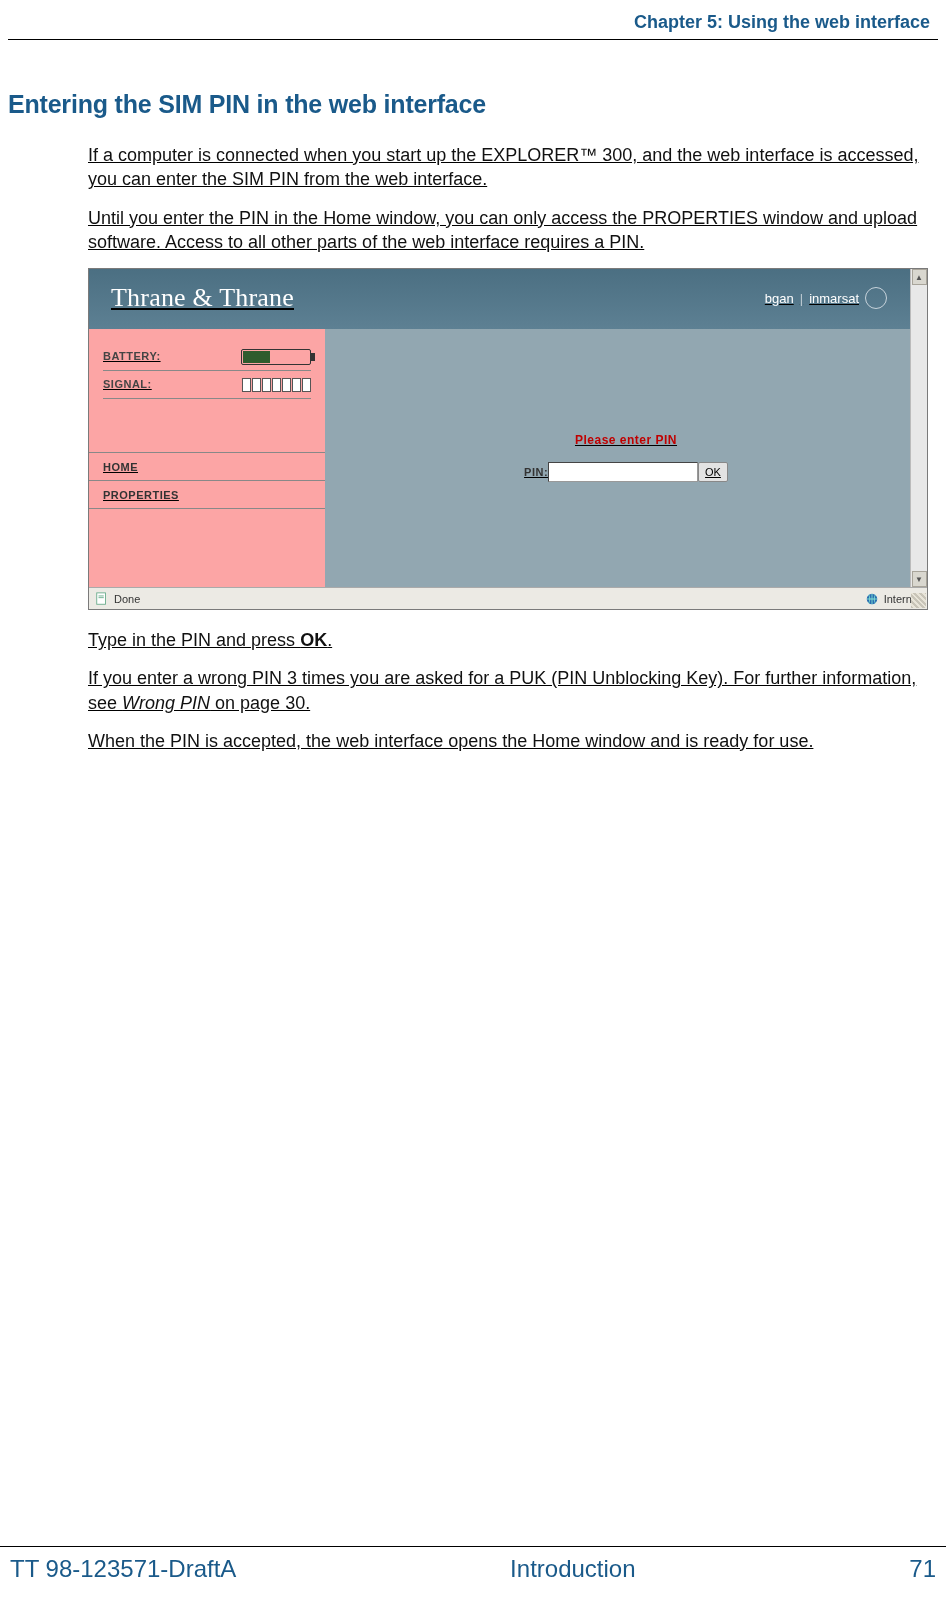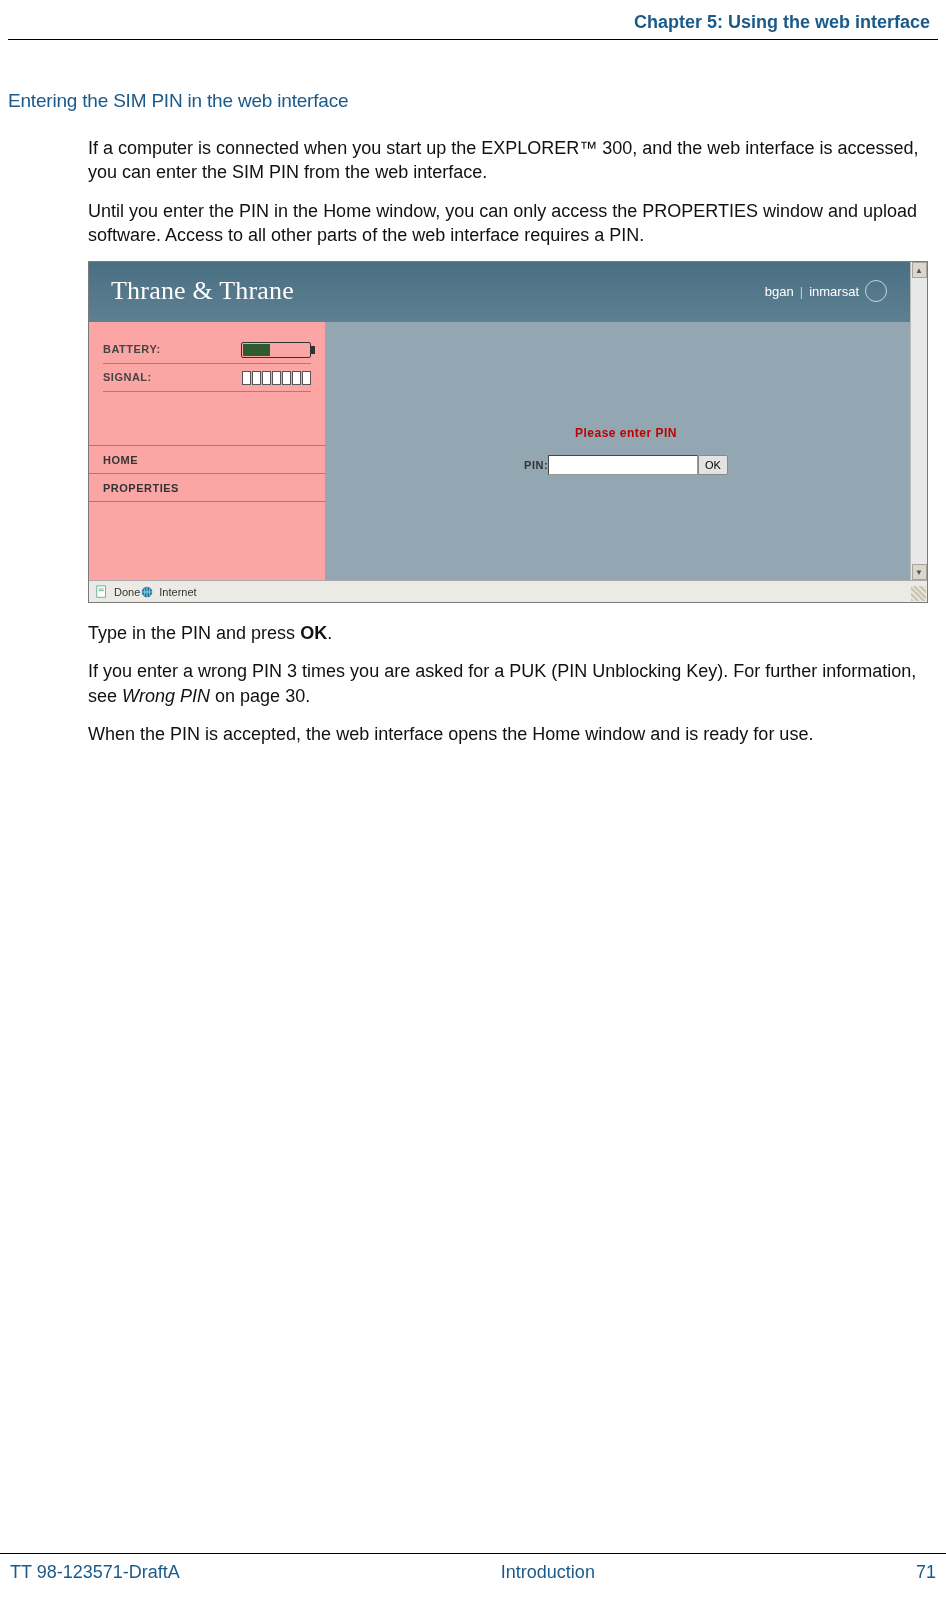--- a/index.html
+++ b/index.html
@@ -15,28 +15,29 @@
     text-align: right;
     color: #1a5a8a;
     font-weight: 700;
     font-size: 18px;
     padding: 12px 8px 6px 0;
     border-bottom: 1px solid #000;
     margin: 0 8px;
   }
   .section-title {
     color: #1a5a8a;
-    font-weight: 400;
-    font-size: 19px;
+    font-weight: 700;
+    font-size: 25px;
     margin: 50px 0 24px 8px;
     letter-spacing: -0.2px;
   }
   .body-block {
     margin-left: 88px;
     margin-right: 20px;
+    text-decoration: underline;
   }
   .body-block p {
     font-size: 18px;
     line-height: 1.35;
     margin-bottom: 14px;
     font-weight: 500;
     color: #111;
   }
   .screenshot {
     width: 840px;
@@ -127,38 +128,38 @@
     display:flex; align-items:center; 
   }
   .ss-pinlabel { font:700 11px Arial; color:#333; letter-spacing:0.5px; }
   .ss-pininput {
     width:150px; height:20px; border:1px inset #999; background:#fff;
   }
   .ss-ok { height:20px; padding:0 6px; font:11px Arial; background:#e3e3e3; border:1px solid #888; border-radius:2px; }
   .ss-statusbar {
     position:absolute; bottom:0; left:0; right:0; height:22px;
     background:#eceae4; border-top:1px solid #aaa;
-    display:flex; align-items:center; 
+    display:flex; align-items:center; justify-content:space-between;
     padding:0 6px; font:11px Arial; color:#333;
   }
   .ss-statusbar .left { display:flex; align-items:center; gap:5px; }
   .ss-statusbar .right { display:flex; align-items:center; gap:5px; }
   .ie-page-icon { width:14px; height:14px; display:inline-block; }
   .ss-scrollbar {
     position:absolute; right:0; top:0; width:17px; bottom:22px; background:#e8e8e8; border-left:1px solid #bbb;
     display:flex; flex-direction:column; justify-content:space-between; align-items:center;
   }
   .ss-scrollbtn { width:15px;height:16px;background:#d9d7cf;border:1px solid #a8a49a; display:flex;align-items:center;justify-content:center; font-size:8px; color:#555;}
   .ss-grip { width:15px; height:15px; background:repeating-linear-gradient(45deg,#c8c4b8,#c8c4b8 2px,#e8e4d8 2px,#e8e4d8 4px); position:absolute; right:1px; bottom:1px;}
   .footer {
     position:absolute; bottom:0; left:0; right:0;
     border-top:1px solid #000;
     display:flex; justify-content:space-between;
     padding:8px 10px 16px 10px;
-    color:#1a5a8a; font-size:18px;
+    color:#1a5a8a; font-size:24px;
   }
   b { font-weight:700; }
   em { font-style:italic; }
 </style>
 </head>
 <body>
 
 <div class="chapter-header">Chapter 5: Using the web interface</div>
 
 <h2 class="section-title">Entering the SIM PIN in the web interface</h2>

